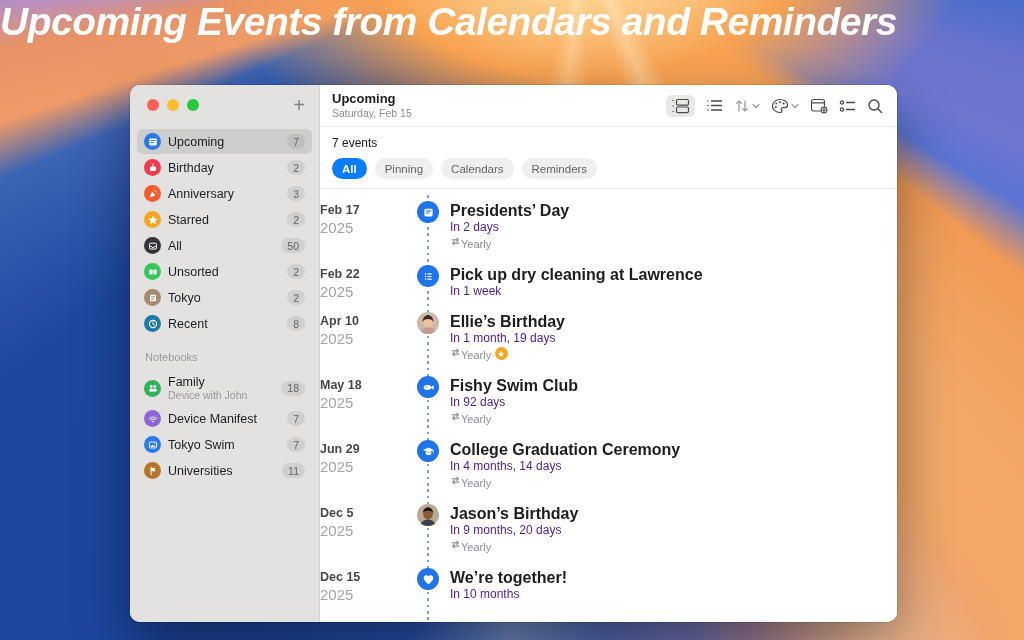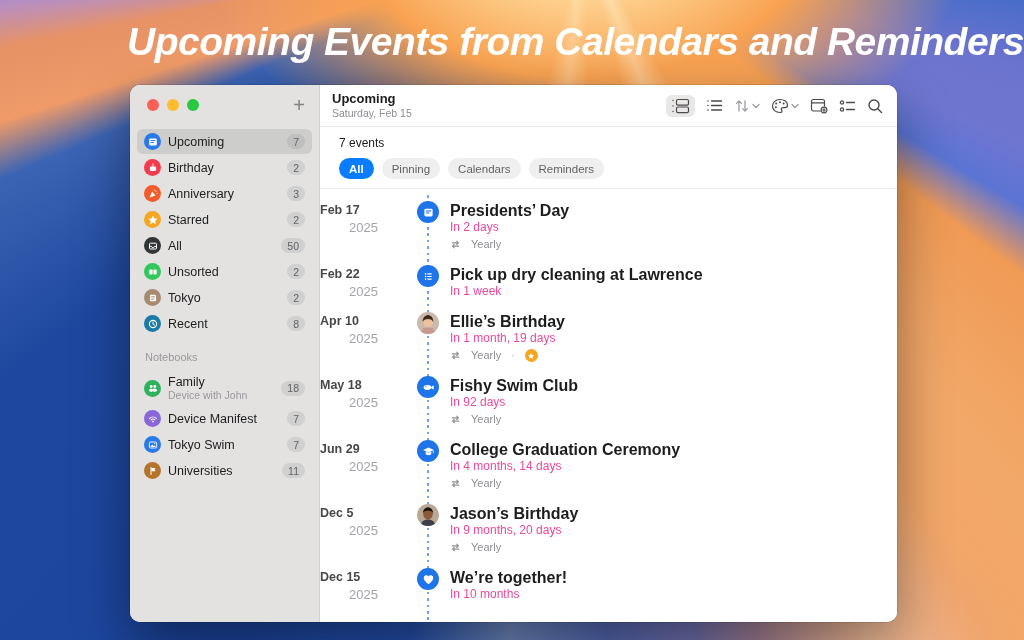--- a/index.html
+++ b/index.html
@@ -17,21 +17,21 @@
         #1c459e 205deg, #1e489f 232deg, #3c64b4 247deg, #ef9a68 252deg, #e79266 259deg,
         #b98fc0 263deg, #8f82d2 266deg, #8b7fd0 290deg, #3a6bc8 360deg),
       #2a57b6;
   }
   .rays { position:absolute; inset:0;
     background: conic-gradient(from 150deg at 57% -10%,
       rgba(255,243,214,0) 0deg, rgba(255,243,214,.38) 8deg, rgba(255,243,214,0) 16deg,
       rgba(255,243,214,0) 28deg, rgba(255,240,205,.32) 36deg, rgba(255,240,205,0) 44deg,
       rgba(255,240,205,0) 360deg);
   }
-  .hero-title { position:absolute; top:20px; left:0; width:100%; text-align:right;
+  .hero-title { position:absolute; top:0; left:0; width:100%; text-align:left;
     color:#fff; font-size:39px; font-weight:bold; font-style:italic; letter-spacing:-.5px; }
 
   
   .app-window { position:absolute; left:130px; top:85px; width:767px; height:537px;
     border-radius:10px; overflow:hidden; display:flex; background:#fff;
     box-shadow:0 24px 55px rgba(0,0,0,.42), 0 0 0 .5px rgba(0,0,0,.18); }
 
   
   .sidebar { width:190px; background:#e3e2e0; border-right:1px solid #d2d1cf; flex:none;
     display:flex; flex-direction:column; }
@@ -67,44 +67,44 @@
   .m-titleblock { line-height:1.2; }
   .m-title { font-size:13px; font-weight:bold; color:#1d1d1f; }
   .m-subtitle { font-size:10.5px; color:#8e8e93; }
   .toolbar { margin-left:auto; display:flex; align-items:center; gap:11px; }
   .tbtn { display:flex; align-items:center; justify-content:center; color:#4a4a4d; }
   .tbtn svg { display:block; }
   .tbtn.sel { background:#e9e8e7; border-radius:6px; padding:3px 5px; }
   .tbtn.dim { color:#9c9ca1; }
   .chev { margin-left:2px; color:#9c9ca1; }
 
-  .filterbar { flex:none; padding:9px 19px 9px; border-bottom:1px solid #e9e9e9; }
+  .filterbar { flex:none; padding:9px 12px 9px; border-bottom:1px solid #e9e9e9; }
   .count-label { font-size:12px; color:#1d1d1f; }
   .chips { display:flex; gap:8px; margin-top:8px; }
   .chip { height:21px; display:flex; align-items:center; padding:0 10px; border-radius:11px;
     background:#efeff0; color:#636366; font-size:11.5px; }
   .chip.active { background:#0a7cff; color:#fff; font-weight:bold; }
 
   
   .timeline { flex:1; position:relative; padding-top:13px; overflow:hidden; }
   .tline { position:absolute; left:107px; top:6px; bottom:0; width:2px; border-radius:1px;
     background-image:repeating-linear-gradient(to bottom,#6aa3ee 0 2.6px,transparent 2.6px 6.4px); }
   .event { position:relative; margin-bottom:13px; display:flex; }
   .edate { width:82px; flex:none; text-align:left; line-height:17px; }
   .edate .d { font-size:12.5px; font-weight:bold; color:#48484a; }
-  .edate .y { font-size:13px; color:#a3a3a8;margin-left:29px; }
+  .edate .y { font-size:15px; color:#a3a3a8; }
   .enode { position:absolute; left:97px; top:-1px; width:22px; height:22px; border-radius:50%;
     display:flex; align-items:center; justify-content:center; z-index:2; background:#1f74e8; }
   .enode svg { width:13px; height:13px; display:block; }
   .enode.av { background:#d9c8bc; overflow:hidden; }
   .enode.av svg { width:22px; height:22px; }
   .ebody { margin-left:48px; line-height:17px; min-width:0; }
   .etitle { font-size:16px; font-weight:bold; color:#1d1d1f; }
-  .edetail { font-size:12px; color:#ec4899; }
-  .emeta { display:flex; align-items:center; gap:10px; font-size:11px; color:#8e8e93; }
+  .edetail { font-size:12px; color:#4c1d95; }
+  .emeta { display:flex; gap:0; font-size:11px; color:#8e8e93; }
   .emeta svg { width:11px; height:11px; }
   .mdot { color:#b5b5ba; }
   .starbadge { width:13px; height:13px; border-radius:50%; background:#f5a623;
     display:flex; align-items:center; justify-content:center; }
   .starbadge svg { width:8px; height:8px; }
 </style>
 </head>
 <body>
 
 <div class="wallpaper"></div>

